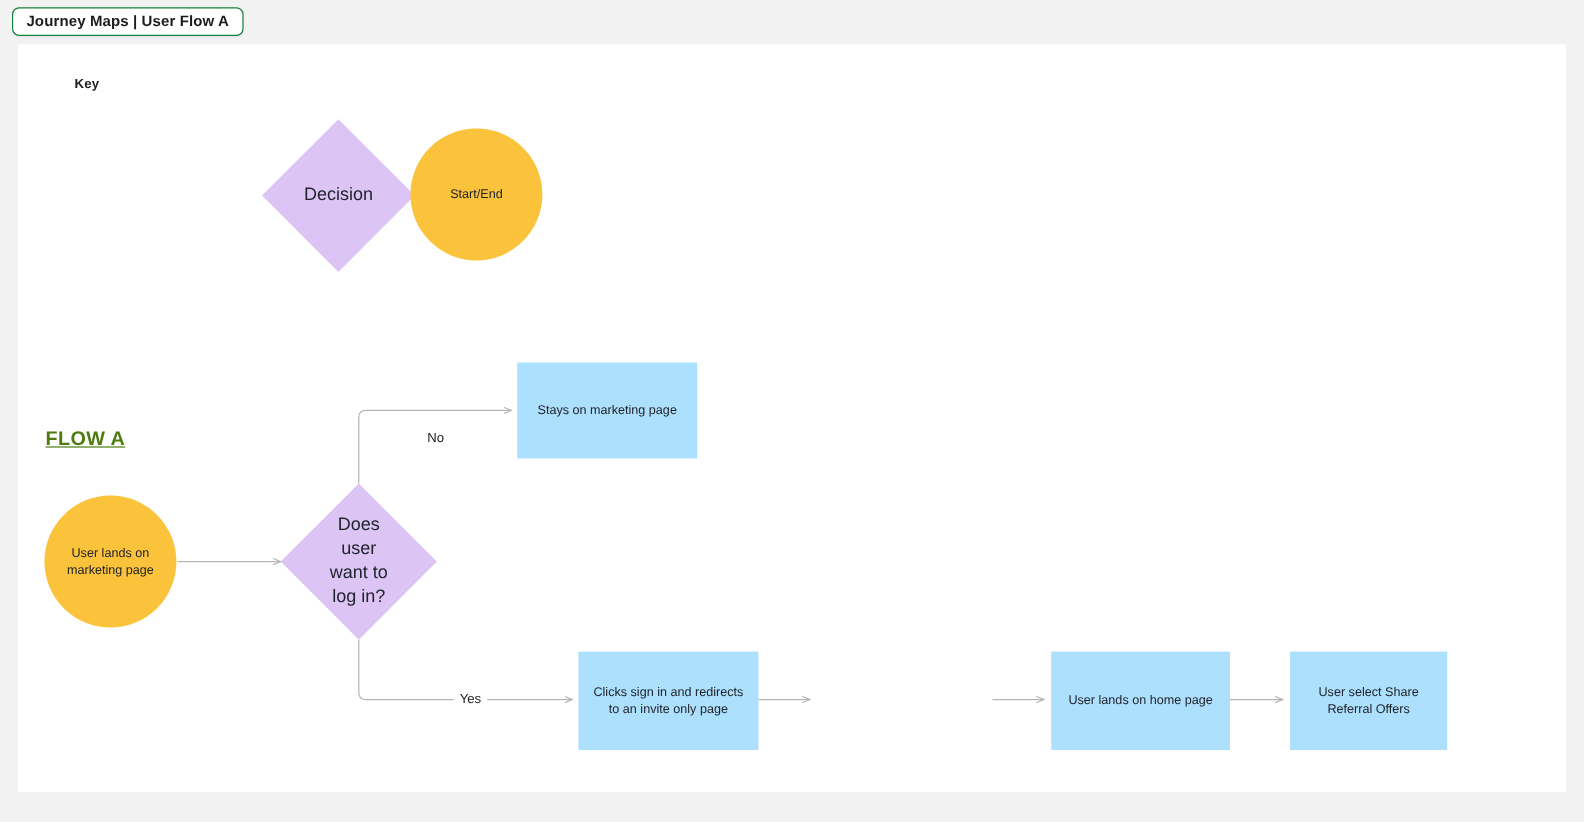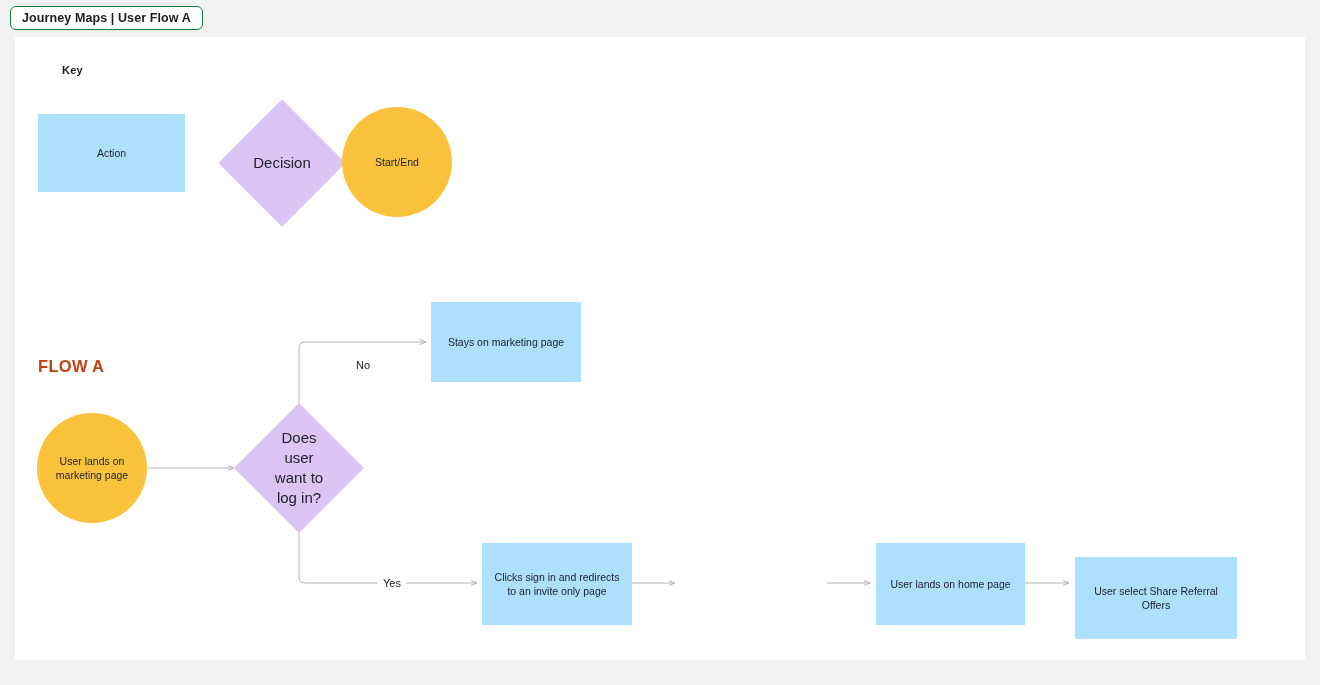--- a/index.html
+++ b/index.html
@@ -33,22 +33,23 @@
   }
 
   .section-label {
     position: absolute;
     font-size: 11px; font-weight: bold; color: #1b1b1b;
     letter-spacing: .2px;
     padding-left: 24px;
   }
   .flow-label {
     position: absolute;
-    font-size: 16.5px; font-weight: bold; color: #c2410c;
+    font-size: 16.5px; font-weight: bold; color: #4d7c0f;
     letter-spacing: .3px;
+    text-decoration: underline;
   }
 
   
   .node {
     position: absolute;
     display: flex; align-items: center; justify-content: center;
     text-align: center;
     font-size: 10.5px; color: #20242c;
     line-height: 1.35;
     padding: 4px 8px;
@@ -102,23 +103,20 @@
 
         <path d="M617,546 L660,546" marker-end="url(#arrow)"></path>
         <path d="M812,546 L855,546" marker-end="url(#arrow)"></path>
         <path d="M1010,546 L1054,546" marker-end="url(#arrow)"></path>
       </g>
     </svg>
 
     <div class="section-label" style="left:23px; top:27px;">Key</div>
     <div class="flow-label" style="left:23px; top:320px;">FLOW A</div>
 
-    <div class="node rect" style="left:23px; top:77px; width:147px; height:78px;">
-      <span>Action</span>
-    </div>
 
     <div class="diamond-wrap" style="left:222px; top:81px; width:90px; height:90px;">
       <div class="diamond-shape"></div>
       <div class="diamond-label">Decision</div>
     </div>
 
     <div class="node circle" style="left:327px; top:70px; width:110px; height:110px;">
       <span>Start/End</span>
     </div>
 
@@ -137,21 +135,21 @@
 
     <div class="node rect" style="left:467px; top:506px; width:150px; height:82px;">
       <span>Clicks sign in and redirects to an invite only page</span>
     </div>
 
 
     <div class="node rect" style="left:861px; top:506px; width:149px; height:82px;">
       <span>User lands on home page</span>
     </div>
 
-    <div class="node rect" style="left:1060px; top:520px; width:162px; height:82px;">
+    <div class="node rect" style="left:1060px; top:506px; width:131px; height:82px;">
       <span>User select Share Referral Offers</span>
     </div>
 
     <div class="edge-label" style="left:348px; top:305px;margin-top:23px;">No</div>
     <div class="edge-label" style="left:377px; top:546px;">Yes</div>
 
   </div>
 </div>
 
 </body></html>

